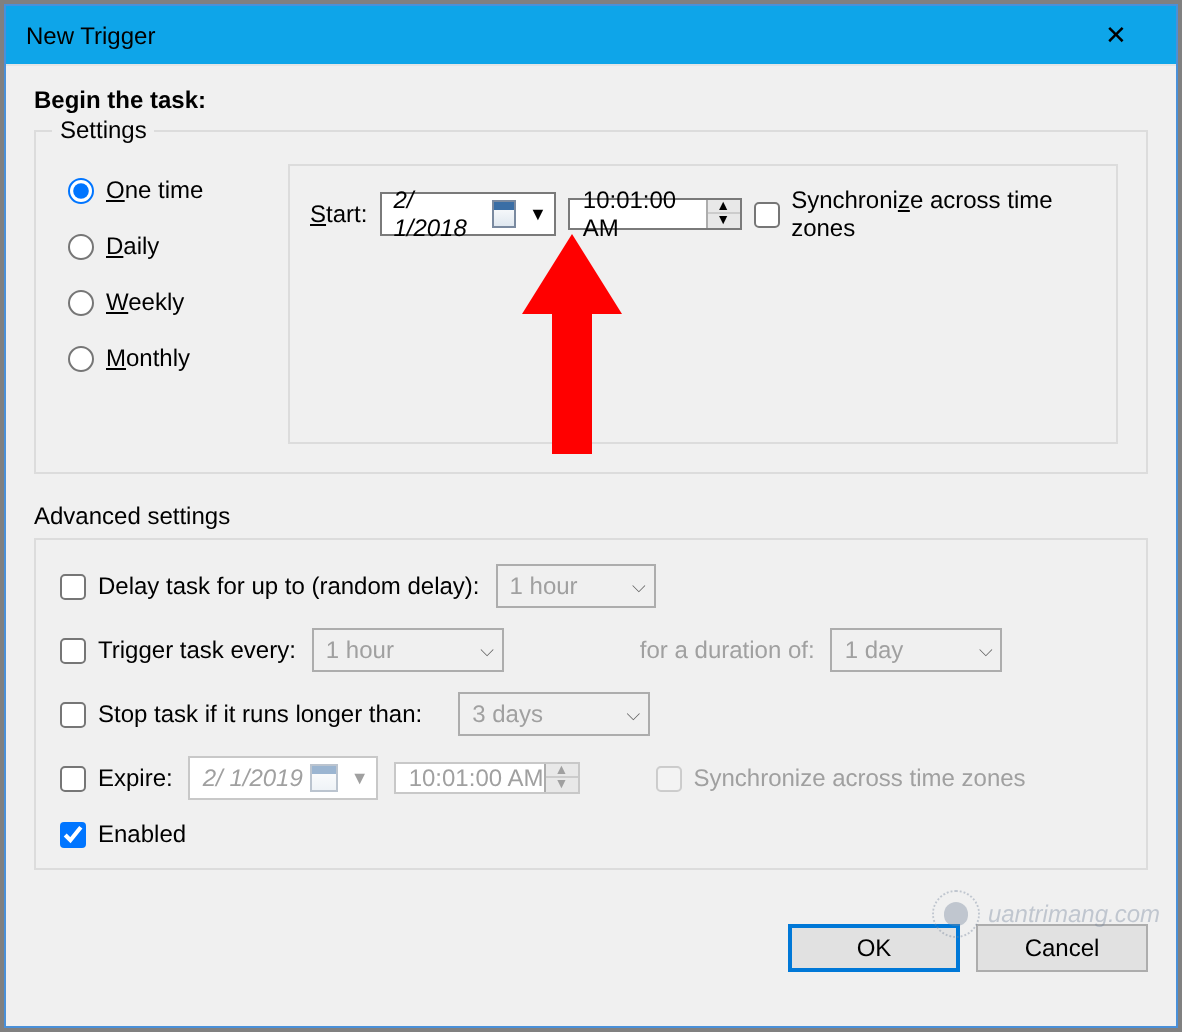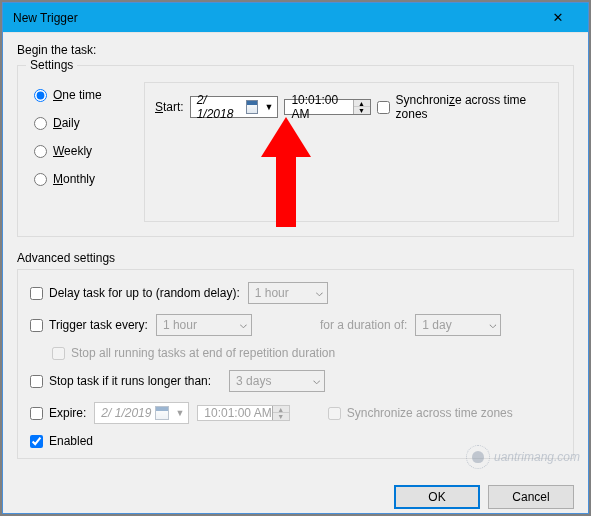--- a/index.html
+++ b/index.html
@@ -3,21 +3,21 @@
 <meta charset="utf-8">
 <style>
 * { box-sizing: border-box; font-family: "Segoe UI", Tahoma, sans-serif; font-size: 12px; }
 body { margin: 0; background: #808080; padding: 2px; }
 .window { width: 587px; height: 512px; background: #f0f0f0; border: 1px solid #4a90d9; position: relative; }
 .titlebar { height: 30px; background: #0ea5e9; display: flex; align-items: center; padding: 0 10px; border-bottom: 1px solid #e5e5e5; }
 .titlebar .title { flex: 1; color: #000; }
 .titlebar .close { width: 40px; text-align: center; font-size: 13px; cursor: pointer; }
 .content { padding: 10px 14px; }
 .row { display: flex; align-items: center; margin-bottom: 8px; }
-.row label.lead { width: 100px; }
+.row label.lead { width: 100px; font-weight: bold; }
 select.begin { width: 316px; height: 22px; background: #e8e8e8; border: 1px solid #adadad; padding: 0 4px; }
 .fieldset { border: 1px solid #dcdcdc; margin-top: 6px; padding: 4px; position: relative; }
 .fieldset .legend { position: absolute; top: -8px; left: 8px; background: #f0f0f0; padding: 0 4px; }
 .settings-body { display: flex; padding: 12px 10px 10px 12px; gap: 10px; }
 .radios { width: 100px; padding-top: 6px; }
 .radios label { display: flex; align-items: center; gap: 6px; margin-bottom: 14px; cursor: pointer; }
 .radios input { margin: 0; }
 .start-box { flex: 1; border: 1px solid #dcdcdc; height: 140px; padding: 10px 10px; }
 .start-row { display: flex; align-items: center; gap: 6px; }
 .underline { text-decoration: underline; }
@@ -32,21 +32,21 @@
 .chk { display: inline-flex; align-items: center; gap: 6px; }
 .chk input { margin: 0; }
 .adv-legend { margin: 14px 0 4px 0; }
 .adv-box { border: 1px solid #dcdcdc; padding: 12px 12px 10px 12px; }
 .adv-row { display: flex; align-items: center; margin-bottom: 10px; gap: 8px; flex-wrap: nowrap; }
 .combo { display: inline-flex; align-items: center; border: 1px solid #adadad; background: #fff; height: 22px; min-width: 80px; padding: 0 4px 0 6px; justify-content: space-between; }
 .combo.dis { color: #a0a0a0; background: #f0f0f0; }
 .combo .chev { font-size: 9px; color: #606060; }
 .dislabel { color: #a0a0a0; }
 .indent { margin-left: 22px; }
-.btnbar { position: absolute; bottom: 4px; right: 14px; display: flex; gap: 8px; }
+.btnbar { position: absolute; bottom: 27px; right: 14px; display: flex; gap: 8px; }
 .btn { width: 86px; height: 24px; border: 1px solid #adadad; background: #e1e1e1; display: flex; align-items: center; justify-content: center; cursor: pointer; }
 .btn.primary { border: 2px solid #0078d7; }
 .arrow-overlay { position: absolute; left: 258px; top: 114px; pointer-events: none; }
 .arrow-overlay svg { display: block; }
 .watermark { position: absolute; right: 8px; bottom: 44px; opacity: 0.4; display: flex; align-items: center; gap: 4px; color: #7a8aa0; font-size: 16px; font-style: italic; pointer-events: none; }
 .watermark .ring { width: 24px; height: 24px; border: 1px dotted #7a8aa0; border-radius: 50%; display: flex; align-items: center; justify-content: center; }
 .watermark .bulb { width: 12px; height: 12px; background: #7a8aa0; border-radius: 50% 50% 45% 45%; }
 </style>
 </head>
 <body>
@@ -130,26 +130,20 @@
           <span>1 hour</span>
           <span class="chev">⌵</span>
         </span>
         <span class="dislabel" style="margin-left:60px">for a duration of:</span>
         <span class="combo dis" style="min-width:86px">
           <span>1 day</span>
           <span class="chev">⌵</span>
         </span>
       </div>
 
-      <div class="adv-row indent">
-        <label class="chk dislabel">
-          <input type="checkbox" disabled="" style="">
-          <span>Stop all running tasks at end of repetition duration</span>
-        </label>
-      </div>
 
       <div class="adv-row">
         <label class="chk">
           <input type="checkbox" style="">
           <span>Stop task if it runs longer than:</span>
         </label>
         <span class="combo dis" style="min-width:96px;margin-left:10px">
           <span>3 days</span>
           <span class="chev">⌵</span>
         </span>

